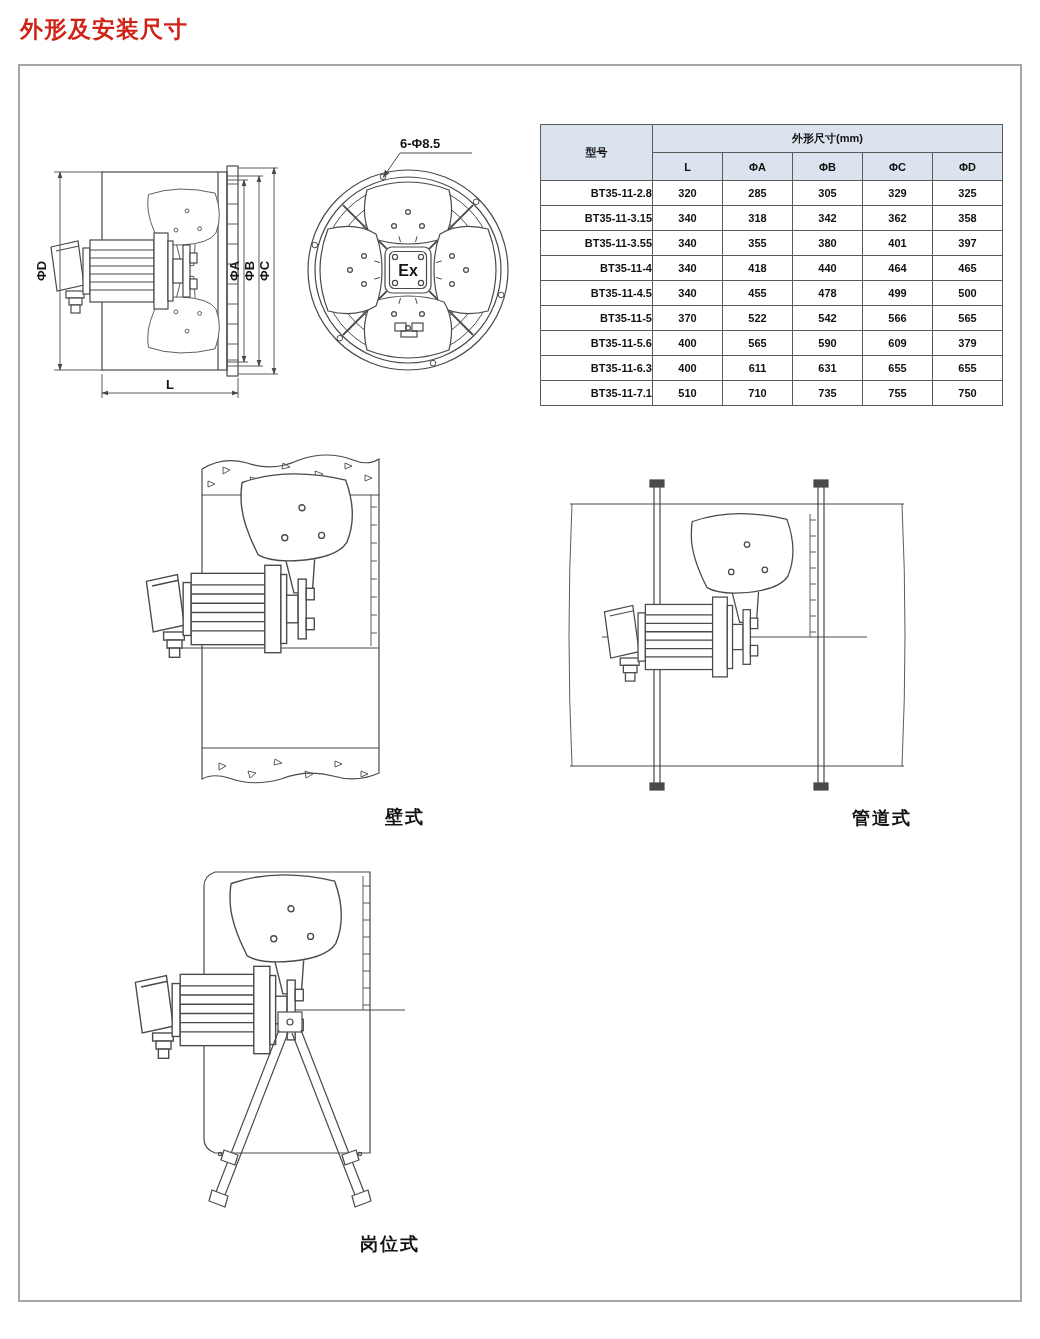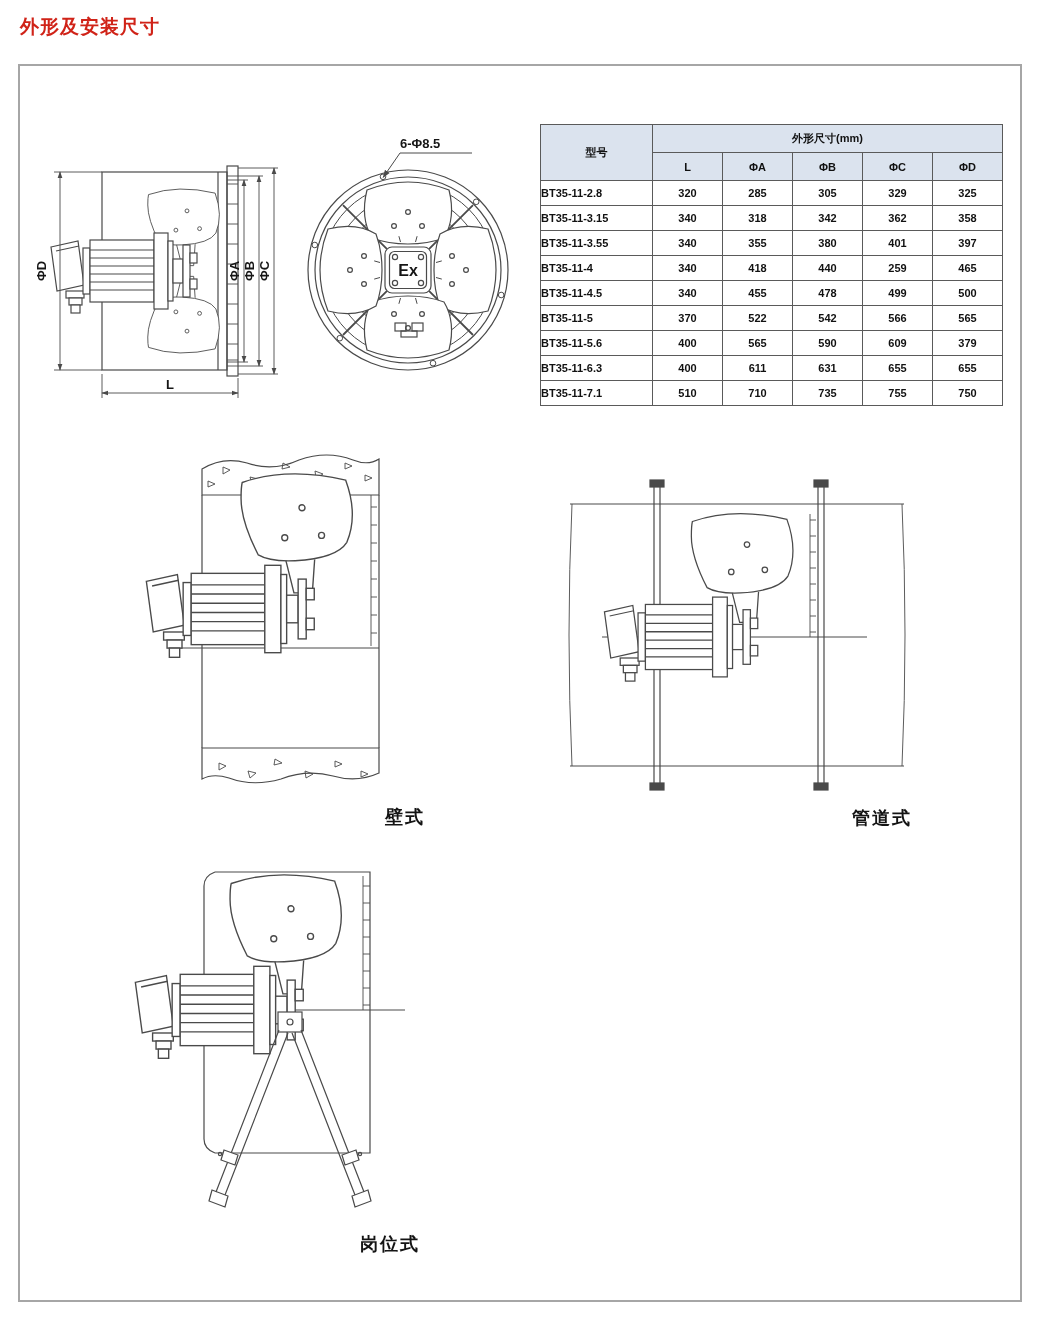--- a/index.html
+++ b/index.html
@@ -4,21 +4,21 @@
 <style>
   * { margin:0; padding:0; box-sizing:border-box; }
   html,body { background:#fff; }
   body {
     width:1040px; height:1339px; position:relative;
     font-family:"Liberation Sans","DejaVu Sans",sans-serif;
     color:#1a1a1a; overflow:hidden;
   }
   .page-title {
     position:absolute; left:20px; top:14px;
-    font-size:19px; font-weight:700; letter-spacing:1px;
+    font-size:23px; font-weight:700; letter-spacing:1px;
     color:var(--title_red,#d02318);
   }
   .content-box {
     position:absolute; left:18px; top:64px; width:1004px; height:1238px;
     border:2px solid #a6a6a6; background:#fff;
   }
   .fig { position:absolute; }
   .fig svg { display:block; }
   .fig figcaption {
     text-align:right; font-size:18px; font-weight:700; color:#141414;
@@ -28,21 +28,21 @@
     position:absolute; left:520px; top:58px; width:462px;
     border-collapse:collapse; table-layout:fixed;
     font-size:11px; color:#111; background:#fff;
   }
   .dims th, .dims td {
     border:1px solid #5a5a5a; text-align:center; padding:0;
     font-weight:700; overflow:hidden; white-space:nowrap;
   }
   .dims thead th { background:var(--table_header_bg,#dbe3ee); height:28px; }
   .dims tbody td { height:25px; font-weight:600; }
-  .dims td.model { text-align:left; }
+  .dims td.model { text-align:right; }
   .lbl { font:700 13px "Liberation Sans","DejaVu Sans",sans-serif; fill:#161616; stroke:none; }
   .lblBig { font:700 16px "Liberation Sans","DejaVu Sans",sans-serif; fill:#161616; stroke:none; }
 </style>
 </head>
 <body>
 
 <svg width="0" height="0" style="position:absolute" aria-hidden="true">
   <defs>
     <marker id="arr" viewBox="0 0 10 10" refX="9" refY="5" markerWidth="8" markerHeight="8" orient="auto-start-reverse">
       <path d="M0,1.5 L10,5 L0,8.5 Z" fill="#4a4a4a"></path>
@@ -202,21 +202,21 @@
         <td>355</td>
         <td>380</td>
         <td>401</td>
         <td>397</td>
       </tr>
       <tr>
         <td class="model">BT35-11-4</td>
         <td>340</td>
         <td>418</td>
         <td>440</td>
-        <td>259</td>
+        <td>464</td>
         <td>465</td>
       </tr>
       <tr>
         <td class="model">BT35-11-4.5</td>
         <td>340</td>
         <td>455</td>
         <td>478</td>
         <td>499</td>
         <td>500</td>
       </tr>

